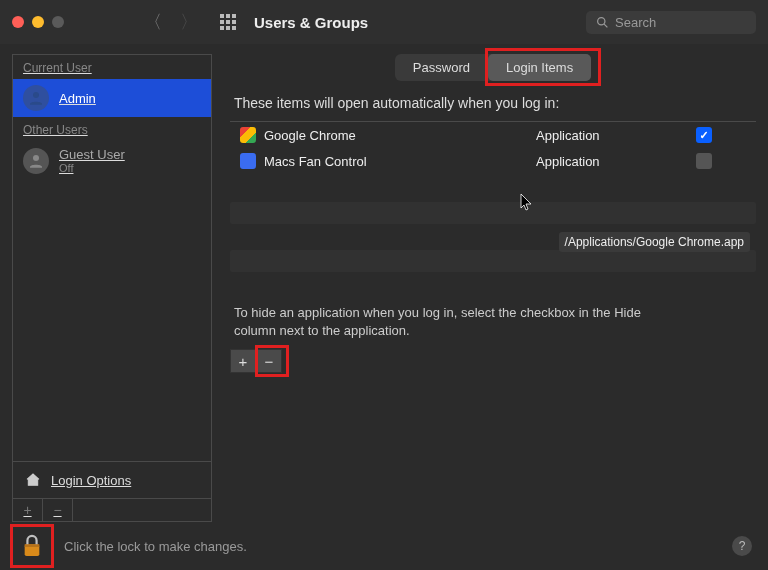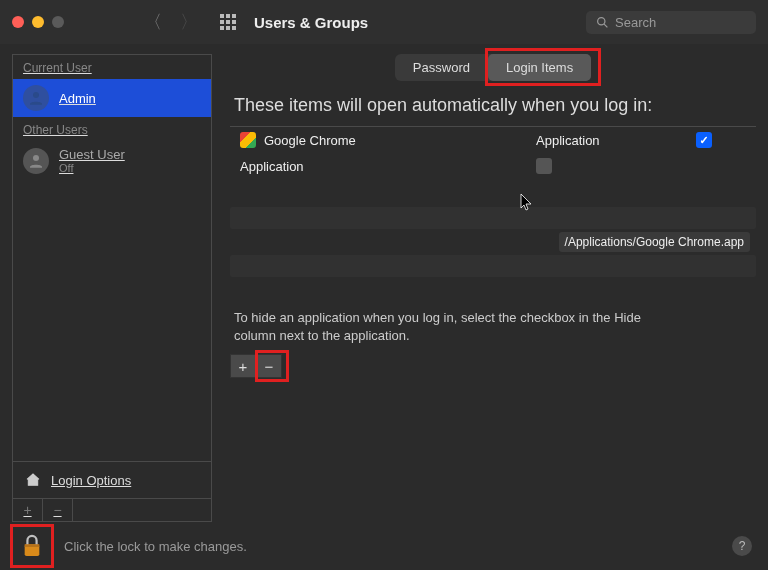--- a/index.html
+++ b/index.html
@@ -39,21 +39,21 @@
   .sb-plusminus .pm { width:30px; height:22px; display:flex; align-items:center; justify-content:center; color:#777; border-right:1px solid #4a4a4a; font-size:14px; }
 
   .main { flex:1; display:flex; flex-direction:column; position:relative; }
 
   .tabs { display:flex; justify-content:center; margin-bottom:14px; position:relative; }
   .tabgroup { display:flex; background:#3a3a3a; border-radius:6px; overflow:visible; }
   .tab { padding:6px 18px; color:#ddd; font-size:13px; border-radius:5px; }
   .tab.active { background:#595959; }
   .tab-highlight { position:absolute; border:3px solid #e02020; pointer-events:none; }
 
-  .desc { color:#ddd; margin: 0 0 10px 4px; font-size:18px; }
+  .desc { color:#ddd; margin: 0 0 10px 4px; font-size:14px; }
 
   .table-wrap { border-top:1px solid #4a4a4a; }
   .thead, .trow { display:grid; grid-template-columns: 1fr 160px 70px; align-items:center; }
   .thead { background:#2f2f2f; border-bottom:1px solid #4a4a4a; }
   .thead .th { padding:5px 10px; color:#ddd; font-size:12px; border-right:1px solid #4a4a4a; }
   .thead .th:last-child { border-right:none; }
   .trow { padding:2px 0; }
   .trow .td { padding:3px 10px; color:#eee; font-size:13px; display:flex; align-items:center; gap:8px; }
   .app-icon { width:16px; height:16px; border-radius:3px; display:inline-block; }
   .chk { width:16px; height:16px; border-radius:3px; background:#555; display:inline-flex; align-items:center; justify-content:center; }
@@ -173,20 +173,24 @@
         <div class="td">
           <span class="app-icon" style="background:linear-gradient(135deg,#ea4335 0 33%,#fbbc05 33% 66%,#34a853 66%);"></span>
           <span>Google Chrome</span>
         </div>
         <div class="td">Application</div>
         <div class="td">
             <span class="chk on"></span>
           </div>
       </div>
       <div class="trow">
+        <div class="td">
+          <span class="app-icon" style="background:#3a6cf0;"></span>
+          <span>Macs Fan Control</span>
+        </div>
         <div class="td">Application</div>
         <div class="td">
             <span class="chk"></span>
           </div>
       </div>
     </div>
 
     <div class="tooltip-path">/Applications/Google Chrome.app</div>
 
     <svg class="cursor" style="left:290px; top:140px" viewBox="0 0 12 18">

